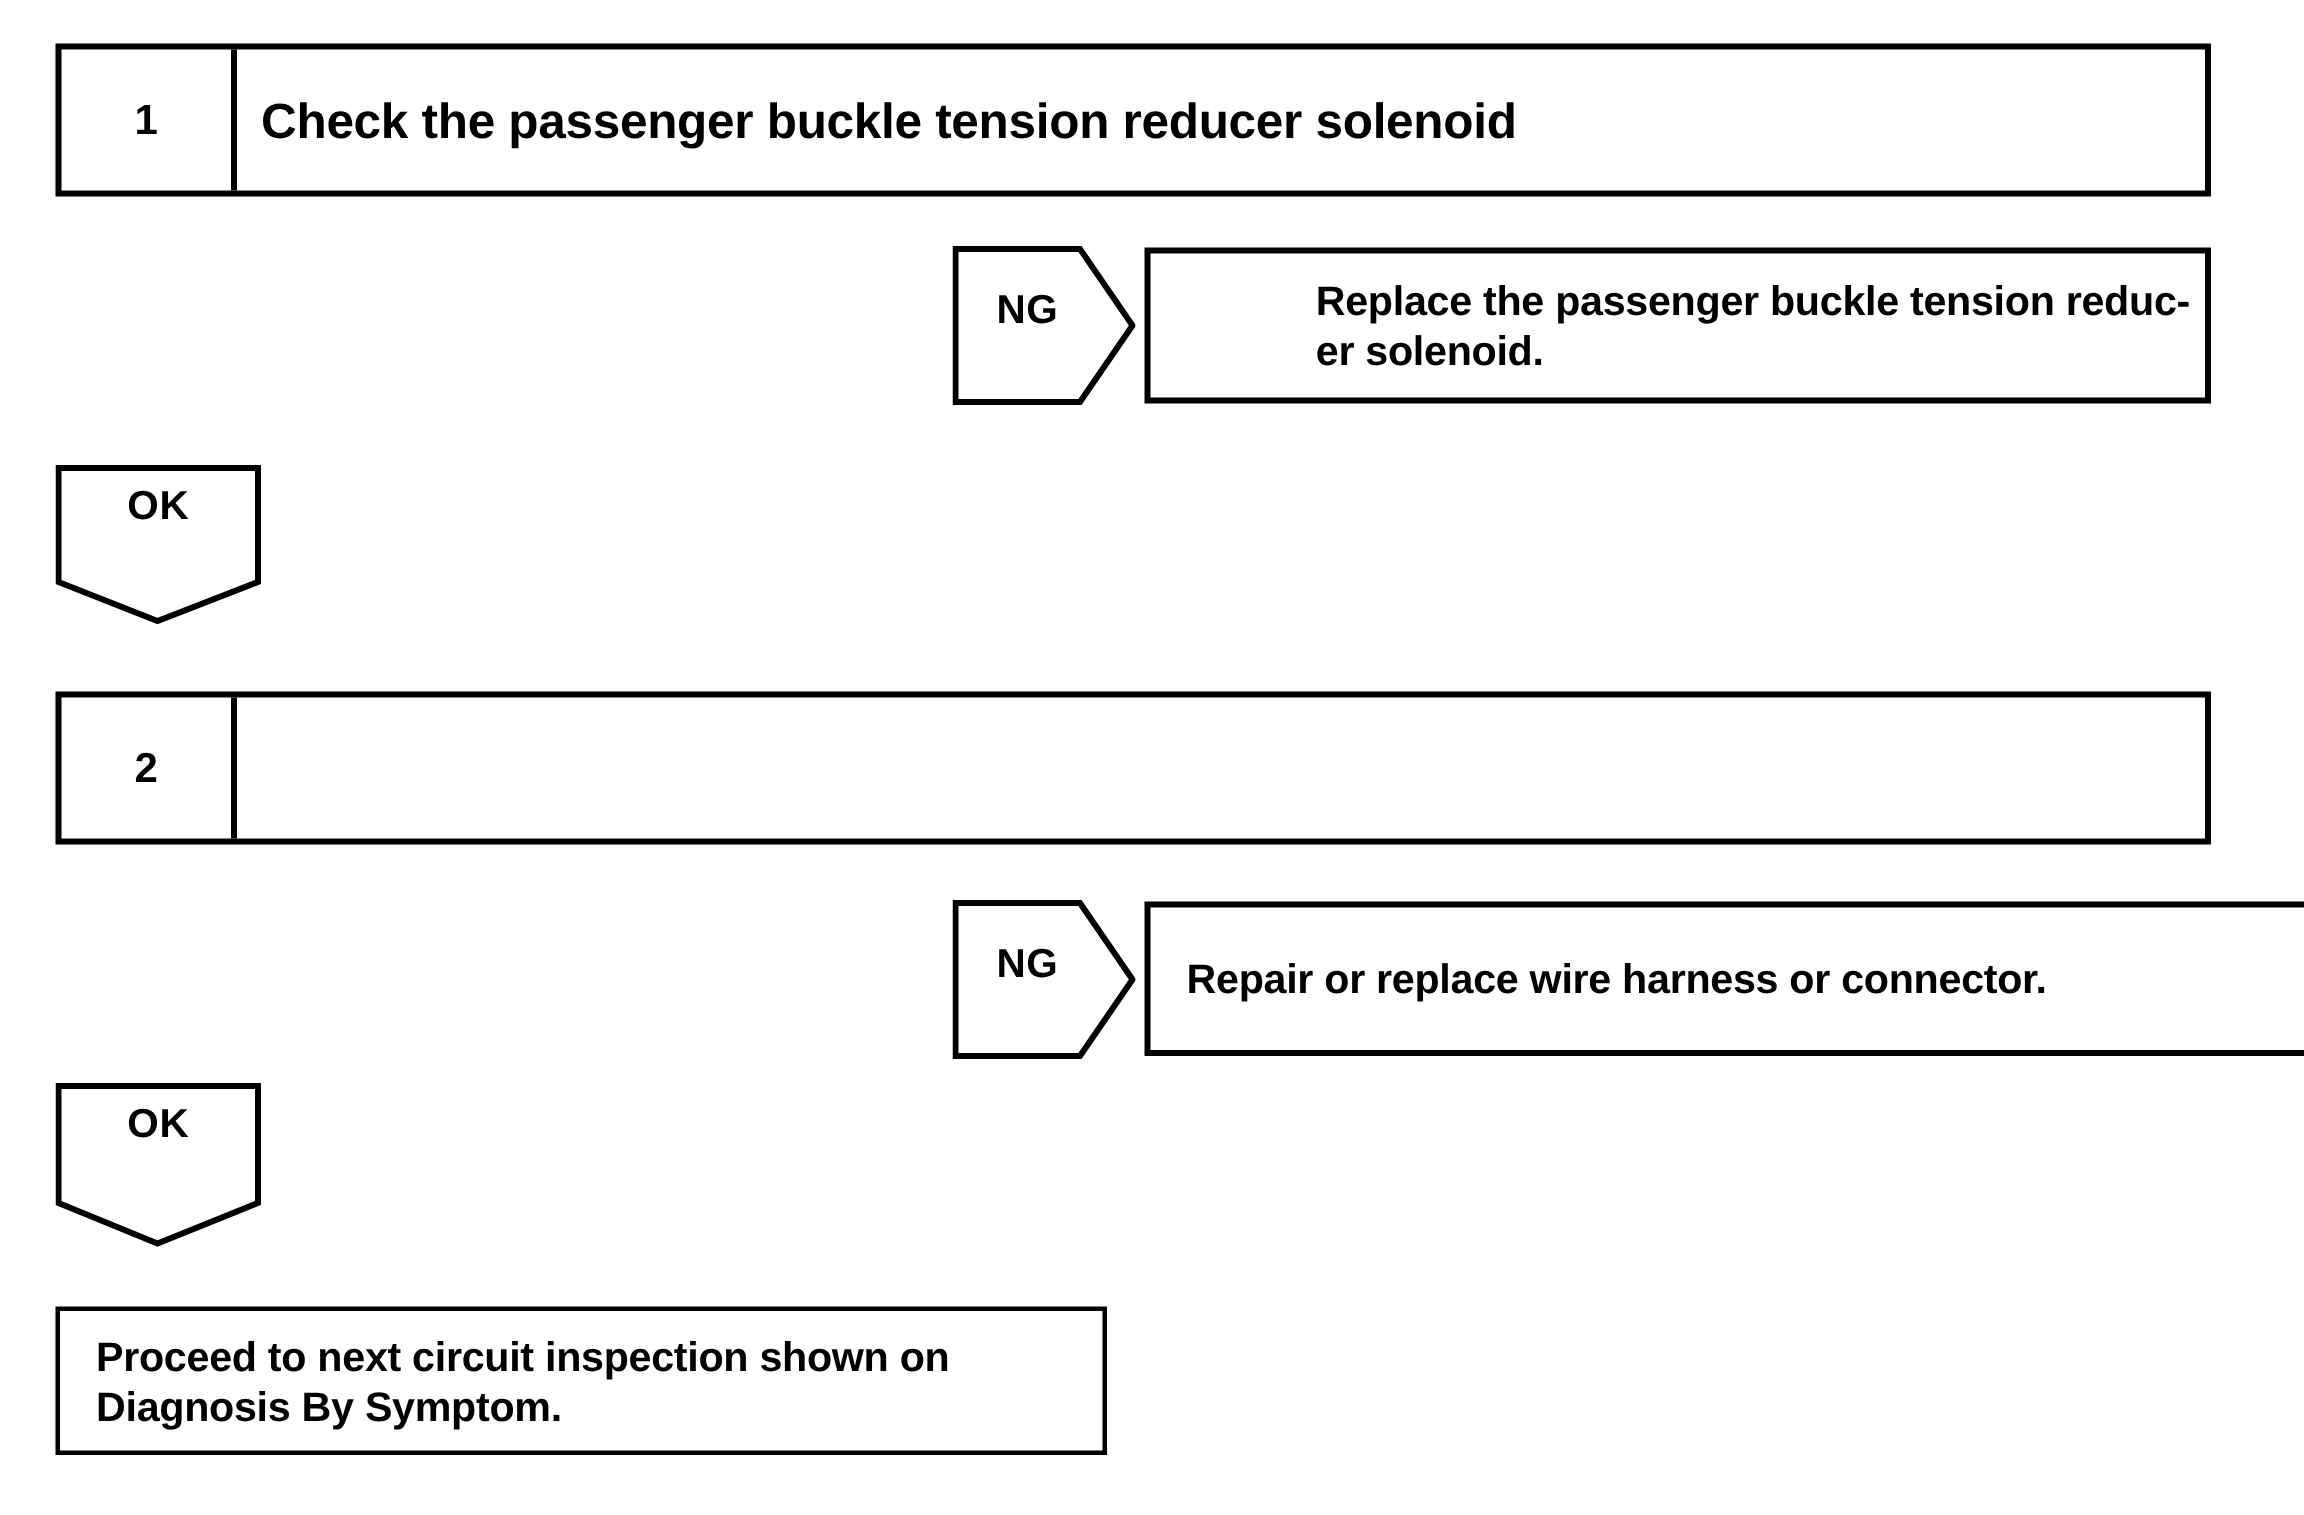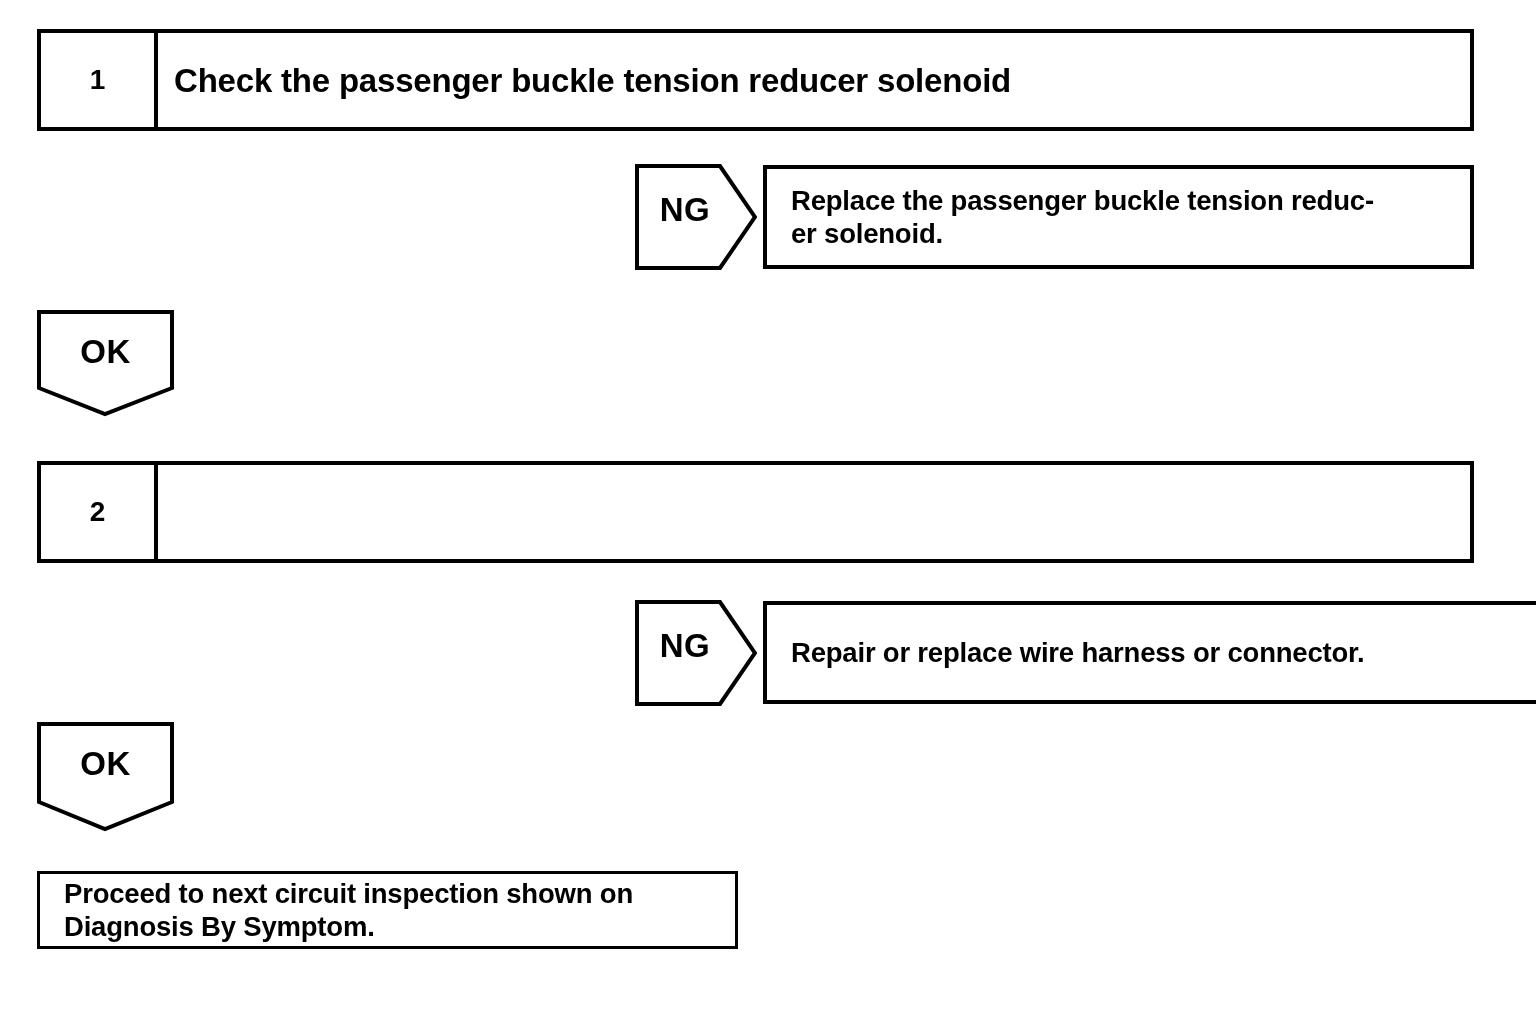--- a/index.html
+++ b/index.html
@@ -81,46 +81,46 @@
   
   .tag {
     background: #fff;
   }
   .tag svg { display: block; }
   .tag .tag-label {
     position: absolute;
     left: 0; right: 0;
     text-align: center;
     font-weight: bold;
-    font-size: 33px;
+    font-size: 27px;
     letter-spacing: 0.5px;
   }
   .tag-ng .tag-label { top: 27px; left: 6px; right: 28px; }
-  .tag-ok .tag-label { top: 23px; }
+  .tag-ok .tag-label { top: 12px; }
 </style>
 </head>
 <body>
 
 <div id="canvas">
 
   <div class="abs box" style="left:37px; top:29px; width:1437px; height:102px;">
     <div class="box-num">1</div>
     <div class="box-text">
       <div class="lines">Check the passenger buckle tension reducer solenoid</div>
     </div>
   </div>
 
   <div class="abs tag tag-ng" style="left:635px; top:164px; width:122px; height:106px;">
     <svg width="122" height="106" viewBox="0 0 122 106">
       <polygon points="2,2 85,2 120,53 85,104 2,104" fill="#ffffff" stroke="#000000" stroke-width="4" stroke-linejoin="miter"></polygon>
     </svg>
     <div class="tag-label">NG</div>
   </div>
 
-  <div class="abs box-plain" style="left:763px; top:165px; width:711px; height:104px;">
+  <div class="abs box-plain" style="left:763px; top:165px; width:711px; height:104px;justify-content:flex-end;">
     <div class="lines">Replace the passenger buckle tension reduc-
 er solenoid.</div>
   </div>
 
   <div class="abs tag tag-ok" style="left:37px; top:310px; width:137px; height:107px;">
     <svg width="137" height="107" viewBox="0 0 137 107">
       <polygon points="2,2 135,2 135,78 68,104 2,78" fill="#ffffff" stroke="#000000" stroke-width="4" stroke-linejoin="miter"></polygon>
     </svg>
     <div class="tag-label">OK</div>
   </div>
@@ -140,18 +140,18 @@
     <div class="lines">Repair or replace wire harness or connector.</div>
   </div>
 
   <div class="abs tag tag-ok" style="left:37px; top:722px; width:137px; height:110px;">
     <svg width="137" height="110" viewBox="0 0 137 110">
       <polygon points="2,2 135,2 135,80 68,107 2,80" fill="#ffffff" stroke="#000000" stroke-width="4" stroke-linejoin="miter"></polygon>
     </svg>
     <div class="tag-label">OK</div>
   </div>
 
-  <div class="abs box-plain box-thin" style="left:37px; top:871px; width:701px; height:78px;">
+  <div class="abs box-plain box-thin" style="left:37px; top:871px; width:701px; height:99px;">
     <div class="lines">Proceed to next circuit inspection shown on
 Diagnosis By Symptom.</div>
   </div>
 
 </div>
 
 </body></html>

